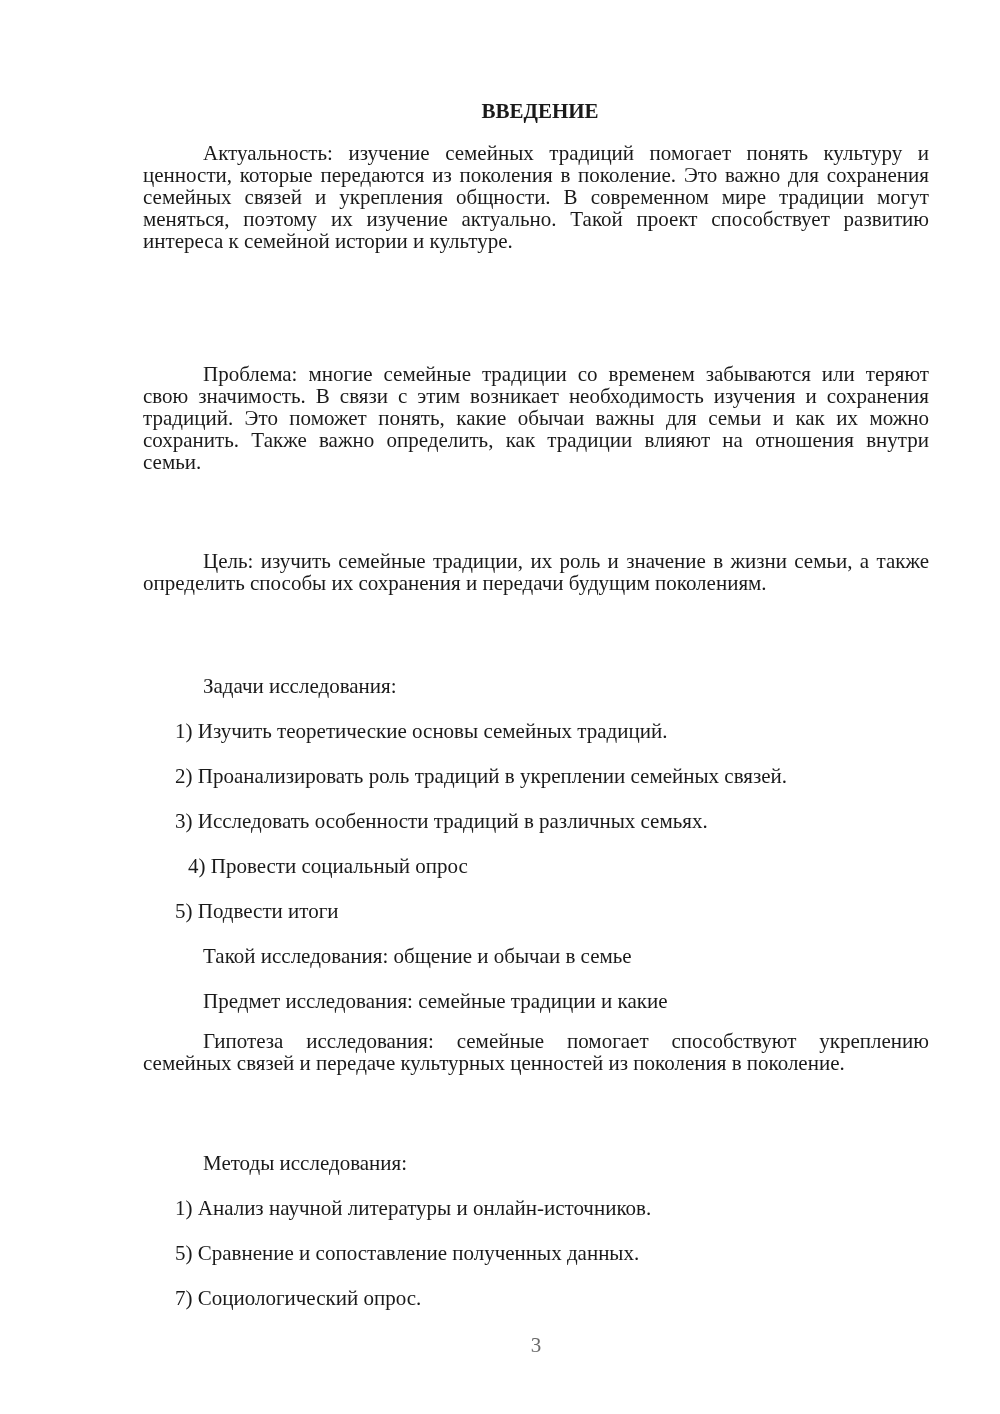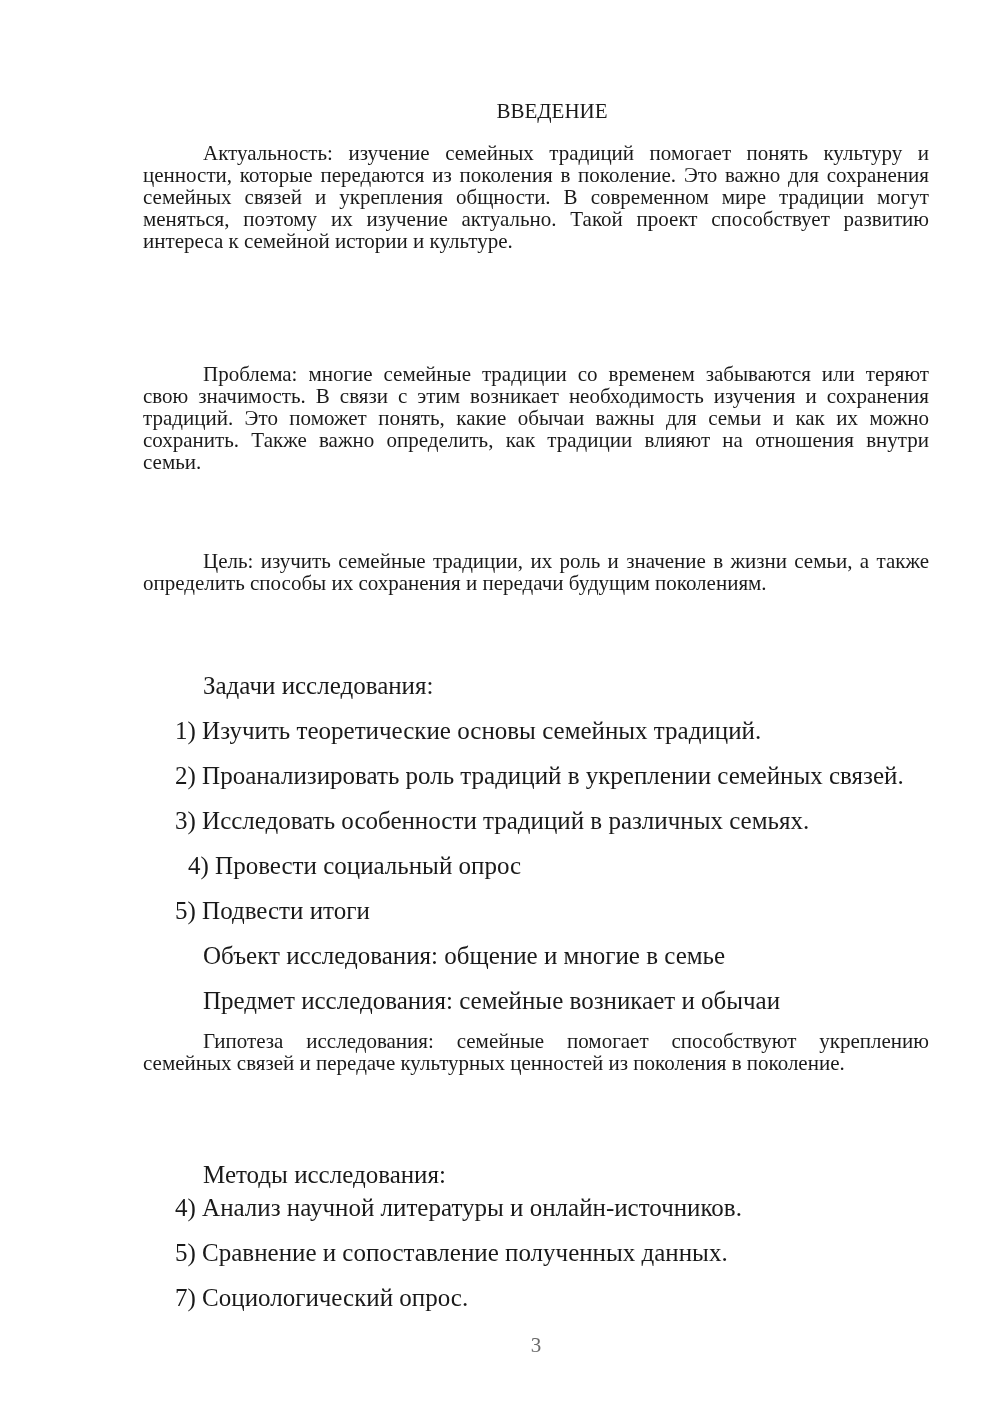--- a/index.html
+++ b/index.html
@@ -1,23 +1,23 @@
 <!DOCTYPE html>
 <html><head>
 <meta charset="utf-8">
 <style>
   html, body { margin:0; padding:0; background:#ffffff; }
   body { width:1000px; height:1414px; position:relative; overflow:hidden;
          font-family:"Liberation Serif", "DejaVu Serif", serif; color:#1a1a1a; }
   .page { position:absolute; left:143px; top:0; width:786px; }
-  .title { position:absolute; left:16px; width:786px; top:96px; text-align:center;
-           font-weight:normal; font-size:21px; line-height:30px; }
+  .title { position:absolute; left:4px; width:786px; top:96px; text-align:center;
+           font-weight:bold; font-size:21px; line-height:30px; }
   .para { position:absolute; left:0; width:786px; font-size:21px; line-height:22px;
           text-align:justify; text-indent:60px; margin:0; }
-  .line { position:absolute; left:0; font-size:25px; line-height:30px; white-space:nowrap; }
+  .line { position:absolute; left:0; font-size:21px; line-height:30px; white-space:nowrap; }
   .ind { left:60px; }
   .num { left:32px; }
   .pagenum { position:absolute; left:0; width:786px; top:1296px; text-align:center;
              font-size:21px; color:#6a6a6a; line-height:30px; }
 </style>
 </head>
 <body>
 
 <div class="page">
   <div class="title">ВВЕДЕНИЕ</div>
@@ -26,24 +26,24 @@
   <p class="para" style="top:363px;">Проблема: многие семейные традиции со временем забываются или теряют свою значимость. В связи с этим возникает необходимость изучения и сохранения традиций. Это поможет понять, какие обычаи важны для семьи и как их можно сохранить. Также важно определить, как традиции влияют на отношения внутри семьи.</p>
   <p class="para" style="top:550px;">Цель: изучить семейные традиции, их роль и значение в жизни семьи, а также определить способы их сохранения и передачи будущим поколениям.</p>
 
   <div class="line ind" style="top:671px;">Задачи исследования:</div>
   <div class="line num" style="top:716px;">1) Изучить теоретические основы семейных традиций.</div>
   <div class="line num" style="top:761px;">2) Проанализировать роль традиций в укреплении семейных связей.</div>
   <div class="line num" style="top:806px;">3) Исследовать особенности традиций в различных семьях.</div>
   <div class="line num" style="top:851px;margin-left:13px;">4) Провести социальный опрос</div>
   <div class="line num" style="top:896px;">5) Подвести итоги</div>
 
-  <div class="line ind" style="top:941px;">Объект исследования: общение и многие в семье</div>
-  <div class="line ind" style="top:986px;">Предмет исследования: семейные возникает и обычаи</div>
+  <div class="line ind" style="top:941px;">Такой исследования: общение и обычаи в семье</div>
+  <div class="line ind" style="top:986px;">Предмет исследования: семейные традиции и какие</div>
 
   <p class="para" style="top:1030px;">Гипотеза исследования: семейные помогает способствуют укреплению семейных связей и передаче культурных ценностей из поколения в поколение.</p>
 
-  <div class="line ind" style="top:1148px;margin-top:12px;">Методы исследования:</div>
-  <div class="line num" style="top:1193px;">4) Анализ научной литературы и онлайн-источников.</div>
+  <div class="line ind" style="top:1148px;">Методы исследования:</div>
+  <div class="line num" style="top:1193px;">1) Анализ научной литературы и онлайн-источников.</div>
   <div class="line num" style="top:1238px;">5) Сравнение и сопоставление полученных данных.</div>
   <div class="line num" style="top:1283px;">7) Социологический опрос.</div>
 
   <div class="pagenum" style="top:1330px;">3</div>
 </div>
 
 </body></html>

